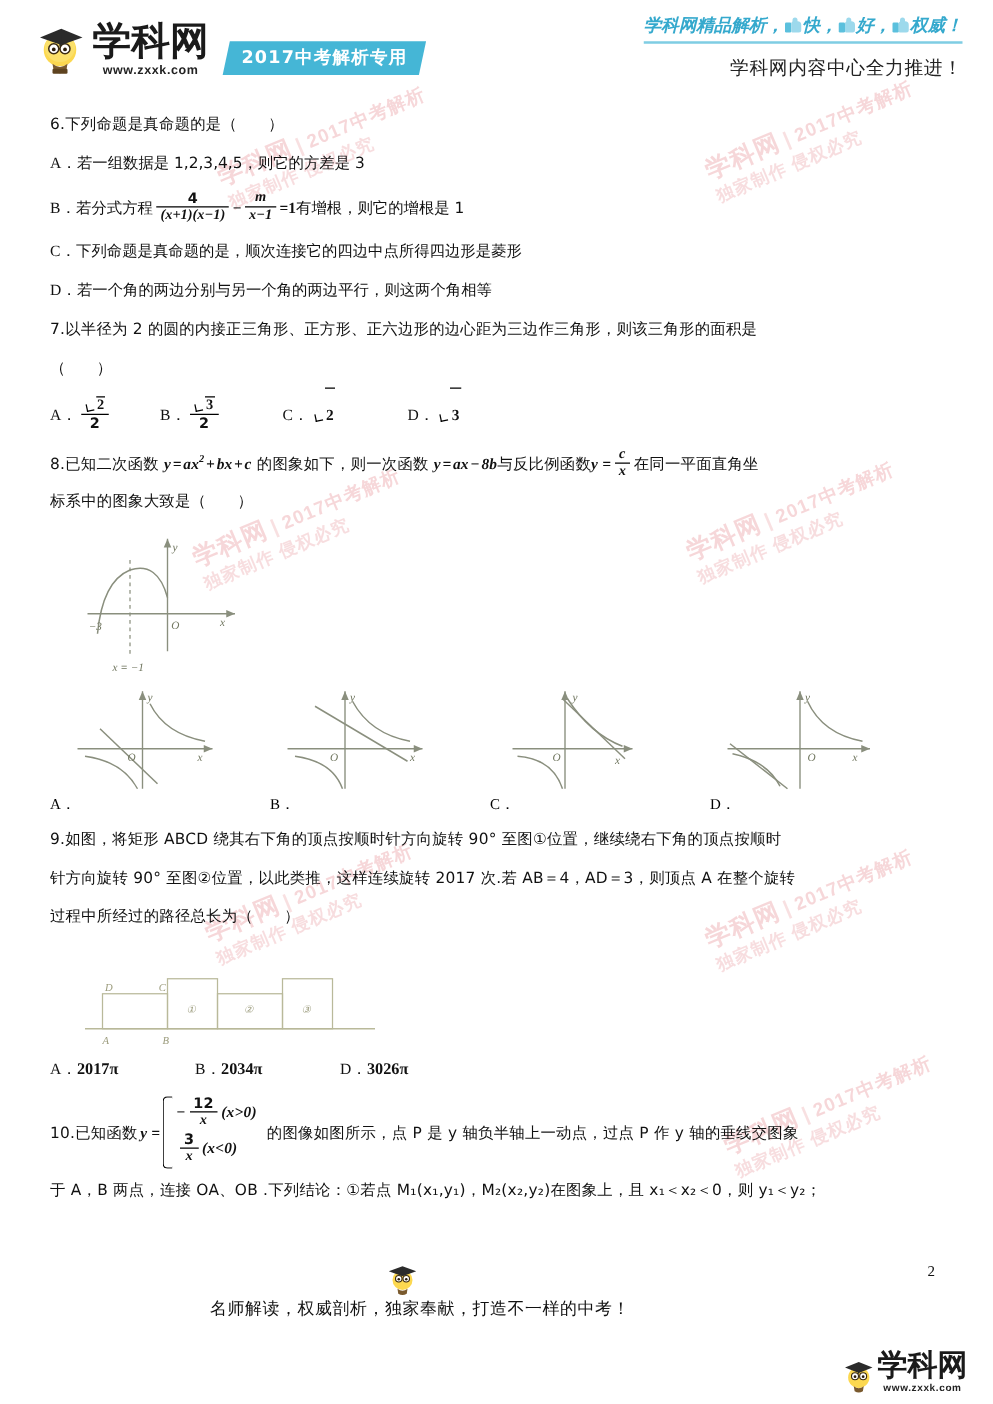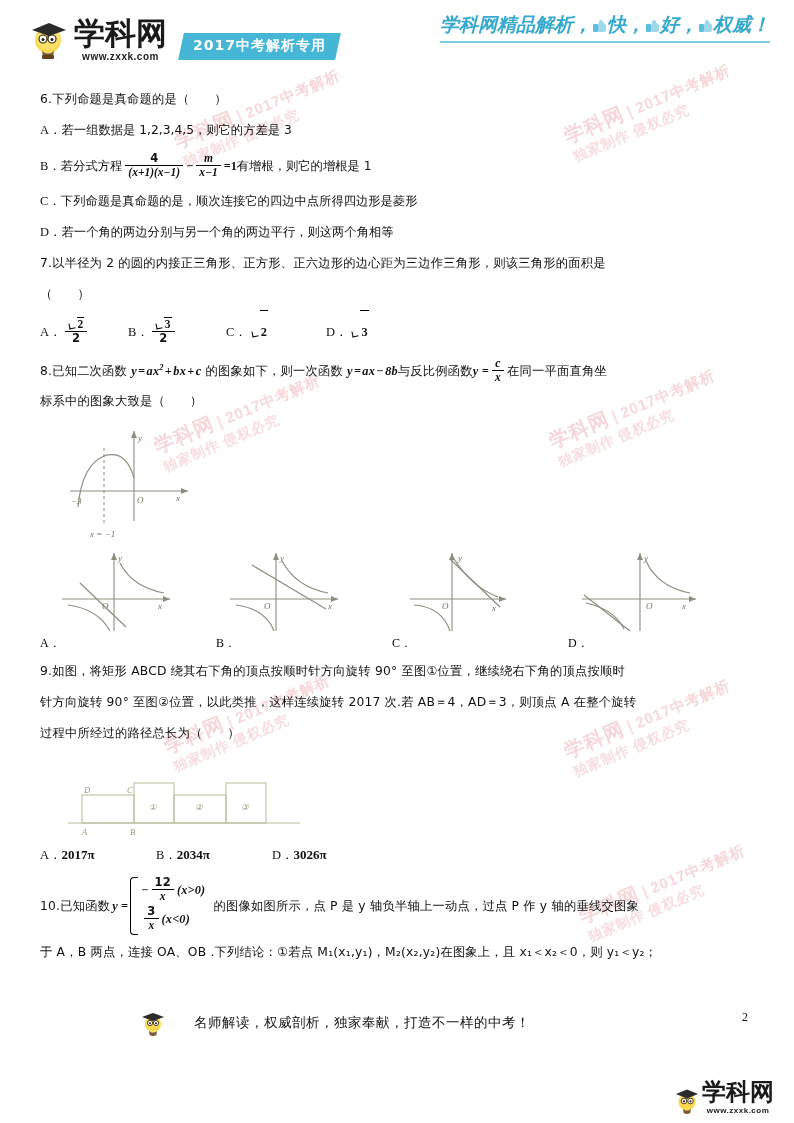--- a/index.html
+++ b/index.html
@@ -95,21 +95,21 @@
   .ribbon span { display:inline-block; transform: skewX(12deg); }
 
   .header-right {
     position: absolute;
     right: 24px;
     top: 12px;
     text-align: right;
   }
   .slogan-1 {
     font-family: "DejaVu Sans", sans-serif;
-    font-size: 19px;
+    font-size: 14px;
     font-weight: 700;
     color: #35a9cd;
     font-style: italic;
     border-bottom: 2px solid #7fcde3;
     padding-bottom: 3px;
     display: inline-block;
     white-space: nowrap;
   }
   .thumb {
     display: inline-block;
@@ -232,20 +232,21 @@
     bottom: 0;
     height: 115px;
     z-index: 3;
   }
   .footer-line {
     position: absolute;
     left: 140px;
     top: 0;
     display: flex;
     align-items: center;
+    flex-direction: column;
   }
   .footer-txt {
     font-family: "DejaVu Sans", sans-serif;
     font-size: 13.5px;
     color: #111;
     margin-left: 28px;
     letter-spacing: .5px;
   }
   .page-num {
     position: absolute;
@@ -323,20 +324,21 @@
         <div class="logo-cn">学科网</div>
         <div class="logo-url">www.zxxk.com</div>
       </div>
       <div class="ribbon"><span>2017中考解析专用</span></div>
     </div>
 
     <div class="header-right">
       <div class="slogan-1">
         <span>学科网精品解析，</span><span class="thumb"><i class="pad"></i><i class="hand"></i><i class="up"></i></span><span>快，</span><span class="thumb"><i class="pad"></i><i class="hand"></i><i class="up"></i></span><span>好，</span><span class="thumb"><i class="pad"></i><i class="hand"></i><i class="up"></i></span><span>权威！</span>
       </div>
+      <div class="slogan-2">学科网内容中心全力推进！</div>
     </div>
   </div>
 
   <div class="content">
 
     <div class="q">6.下列命题是真命题的是（　　）</div>
 
     <div class="opt">
       <span class="lbl">A．</span><span>若一组数据是 1,2,3,4,5，则它的方差是 3</span>
     </div>

